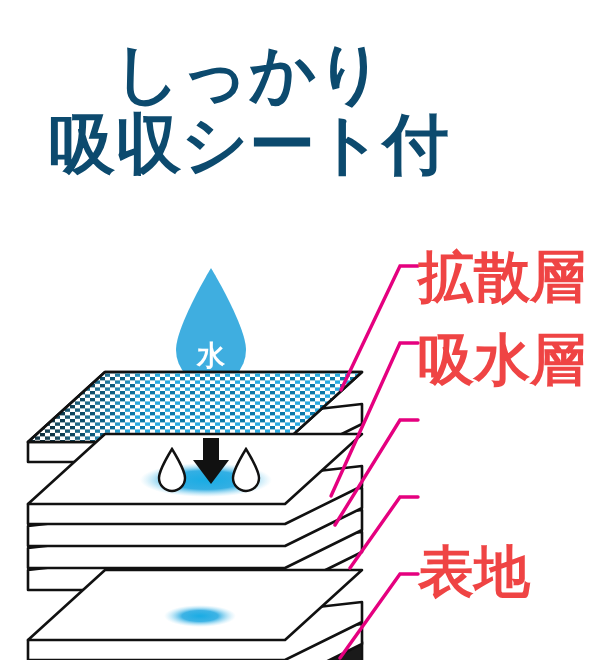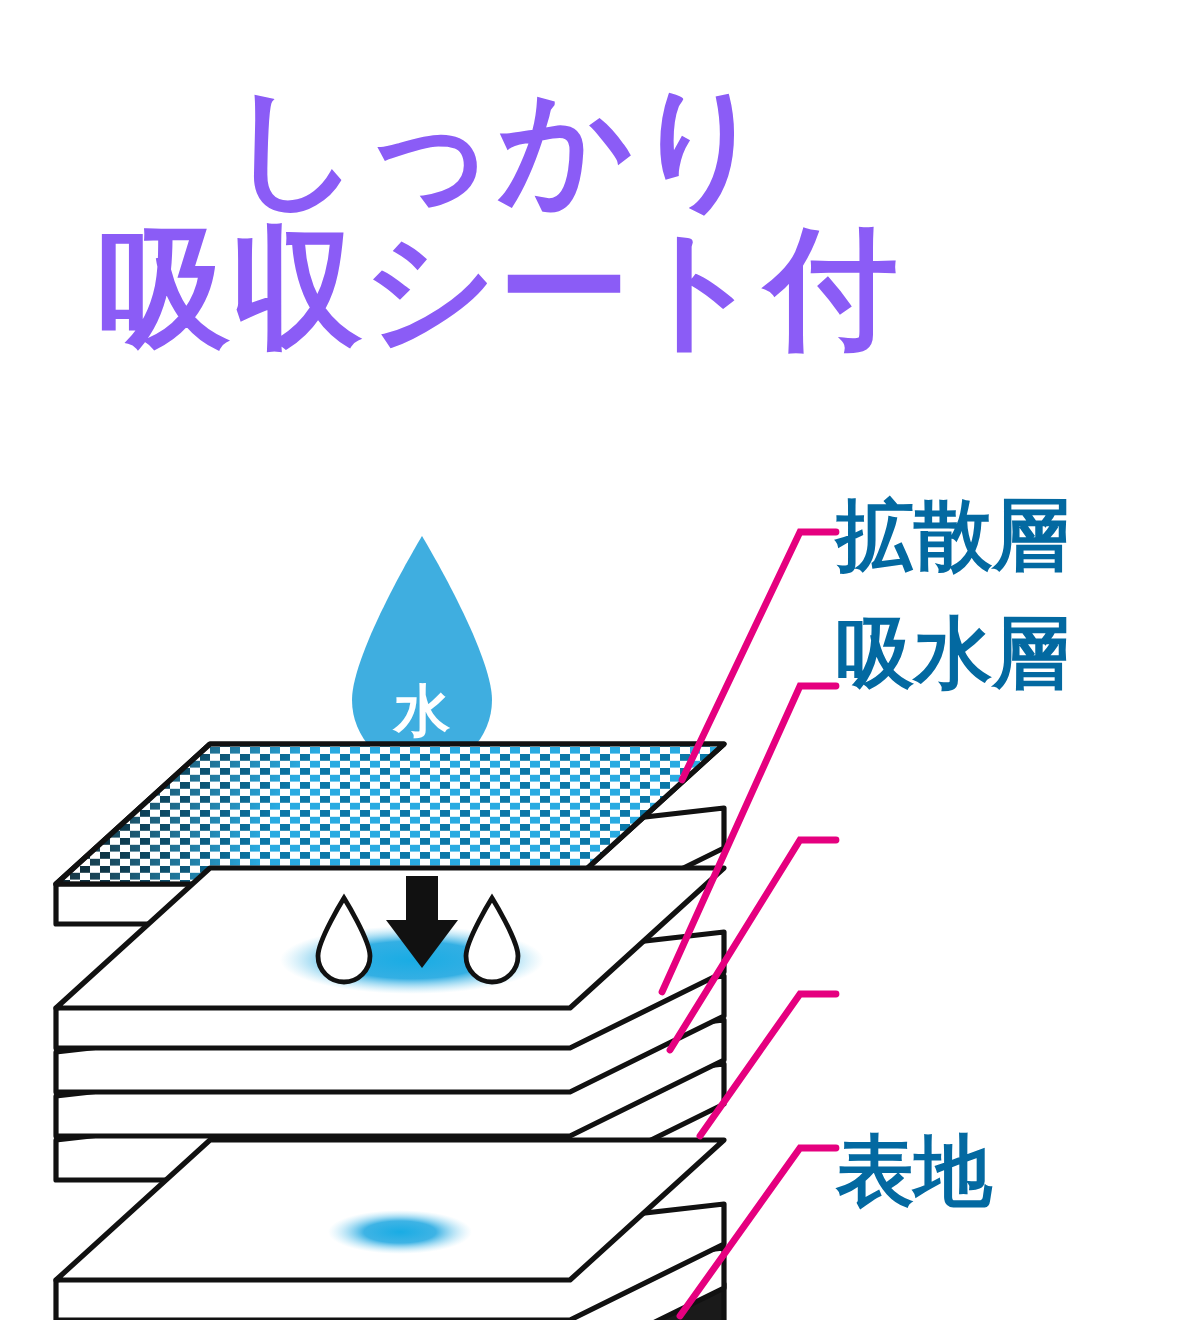--- a/index.html
+++ b/index.html
@@ -6,47 +6,47 @@
   body{
     width:600px;height:660px;overflow:hidden;
     font-family:"Liberation Sans","DejaVu Sans",sans-serif;
     background:#ffffff;
   }
   #page{position:relative;width:600px;height:660px;background:#fff;}
 
   
   .headline{
     position:absolute;left:0;top:42px;width:498px;
-    text-align:center;color:#8b5cf6;
+    text-align:center;color:#0c4a6e;
     font-family:"DejaVu Sans","Liberation Sans",sans-serif;
     font-weight:700;line-height:0.98;
     letter-spacing:0.01em;
     -webkit-font-smoothing:antialiased;
   }
   .headline .l1{display:block;font-size:66px;}
   .headline .l2{display:block;font-size:66px;margin-top:6px;}
 
   
   .diagram{position:absolute;left:0;top:230px;width:600px;height:430px;}
   .diagram svg{display:block;}
 
   
   .labels{position:absolute;left:418px;top:240px;width:182px;height:380px;}
   .label{
     position:absolute;left:0;
-    color:#0369a1;
+    color:#ef4444;
     font-family:"DejaVu Sans","Liberation Sans",sans-serif;
-    font-weight:700;font-size:39px;line-height:1;
+    font-weight:700;font-size:56px;line-height:1;
     white-space:nowrap;
   }
   .lab0{top:9px;}
-  .lab1{top:68px;}
+  .lab1{top:92px;}
   .lab2{top:163px;}
   .lab3{top:240px;}
-  .lab4{top:327px;}
+  .lab4{top:304px;}
 </style>
 </head>
 <body>
 
 <div id="page">
 
   <div class="headline">
     <span class="l1">しっかり</span>
     <span class="l2">吸収シート付</span>
   </div>

